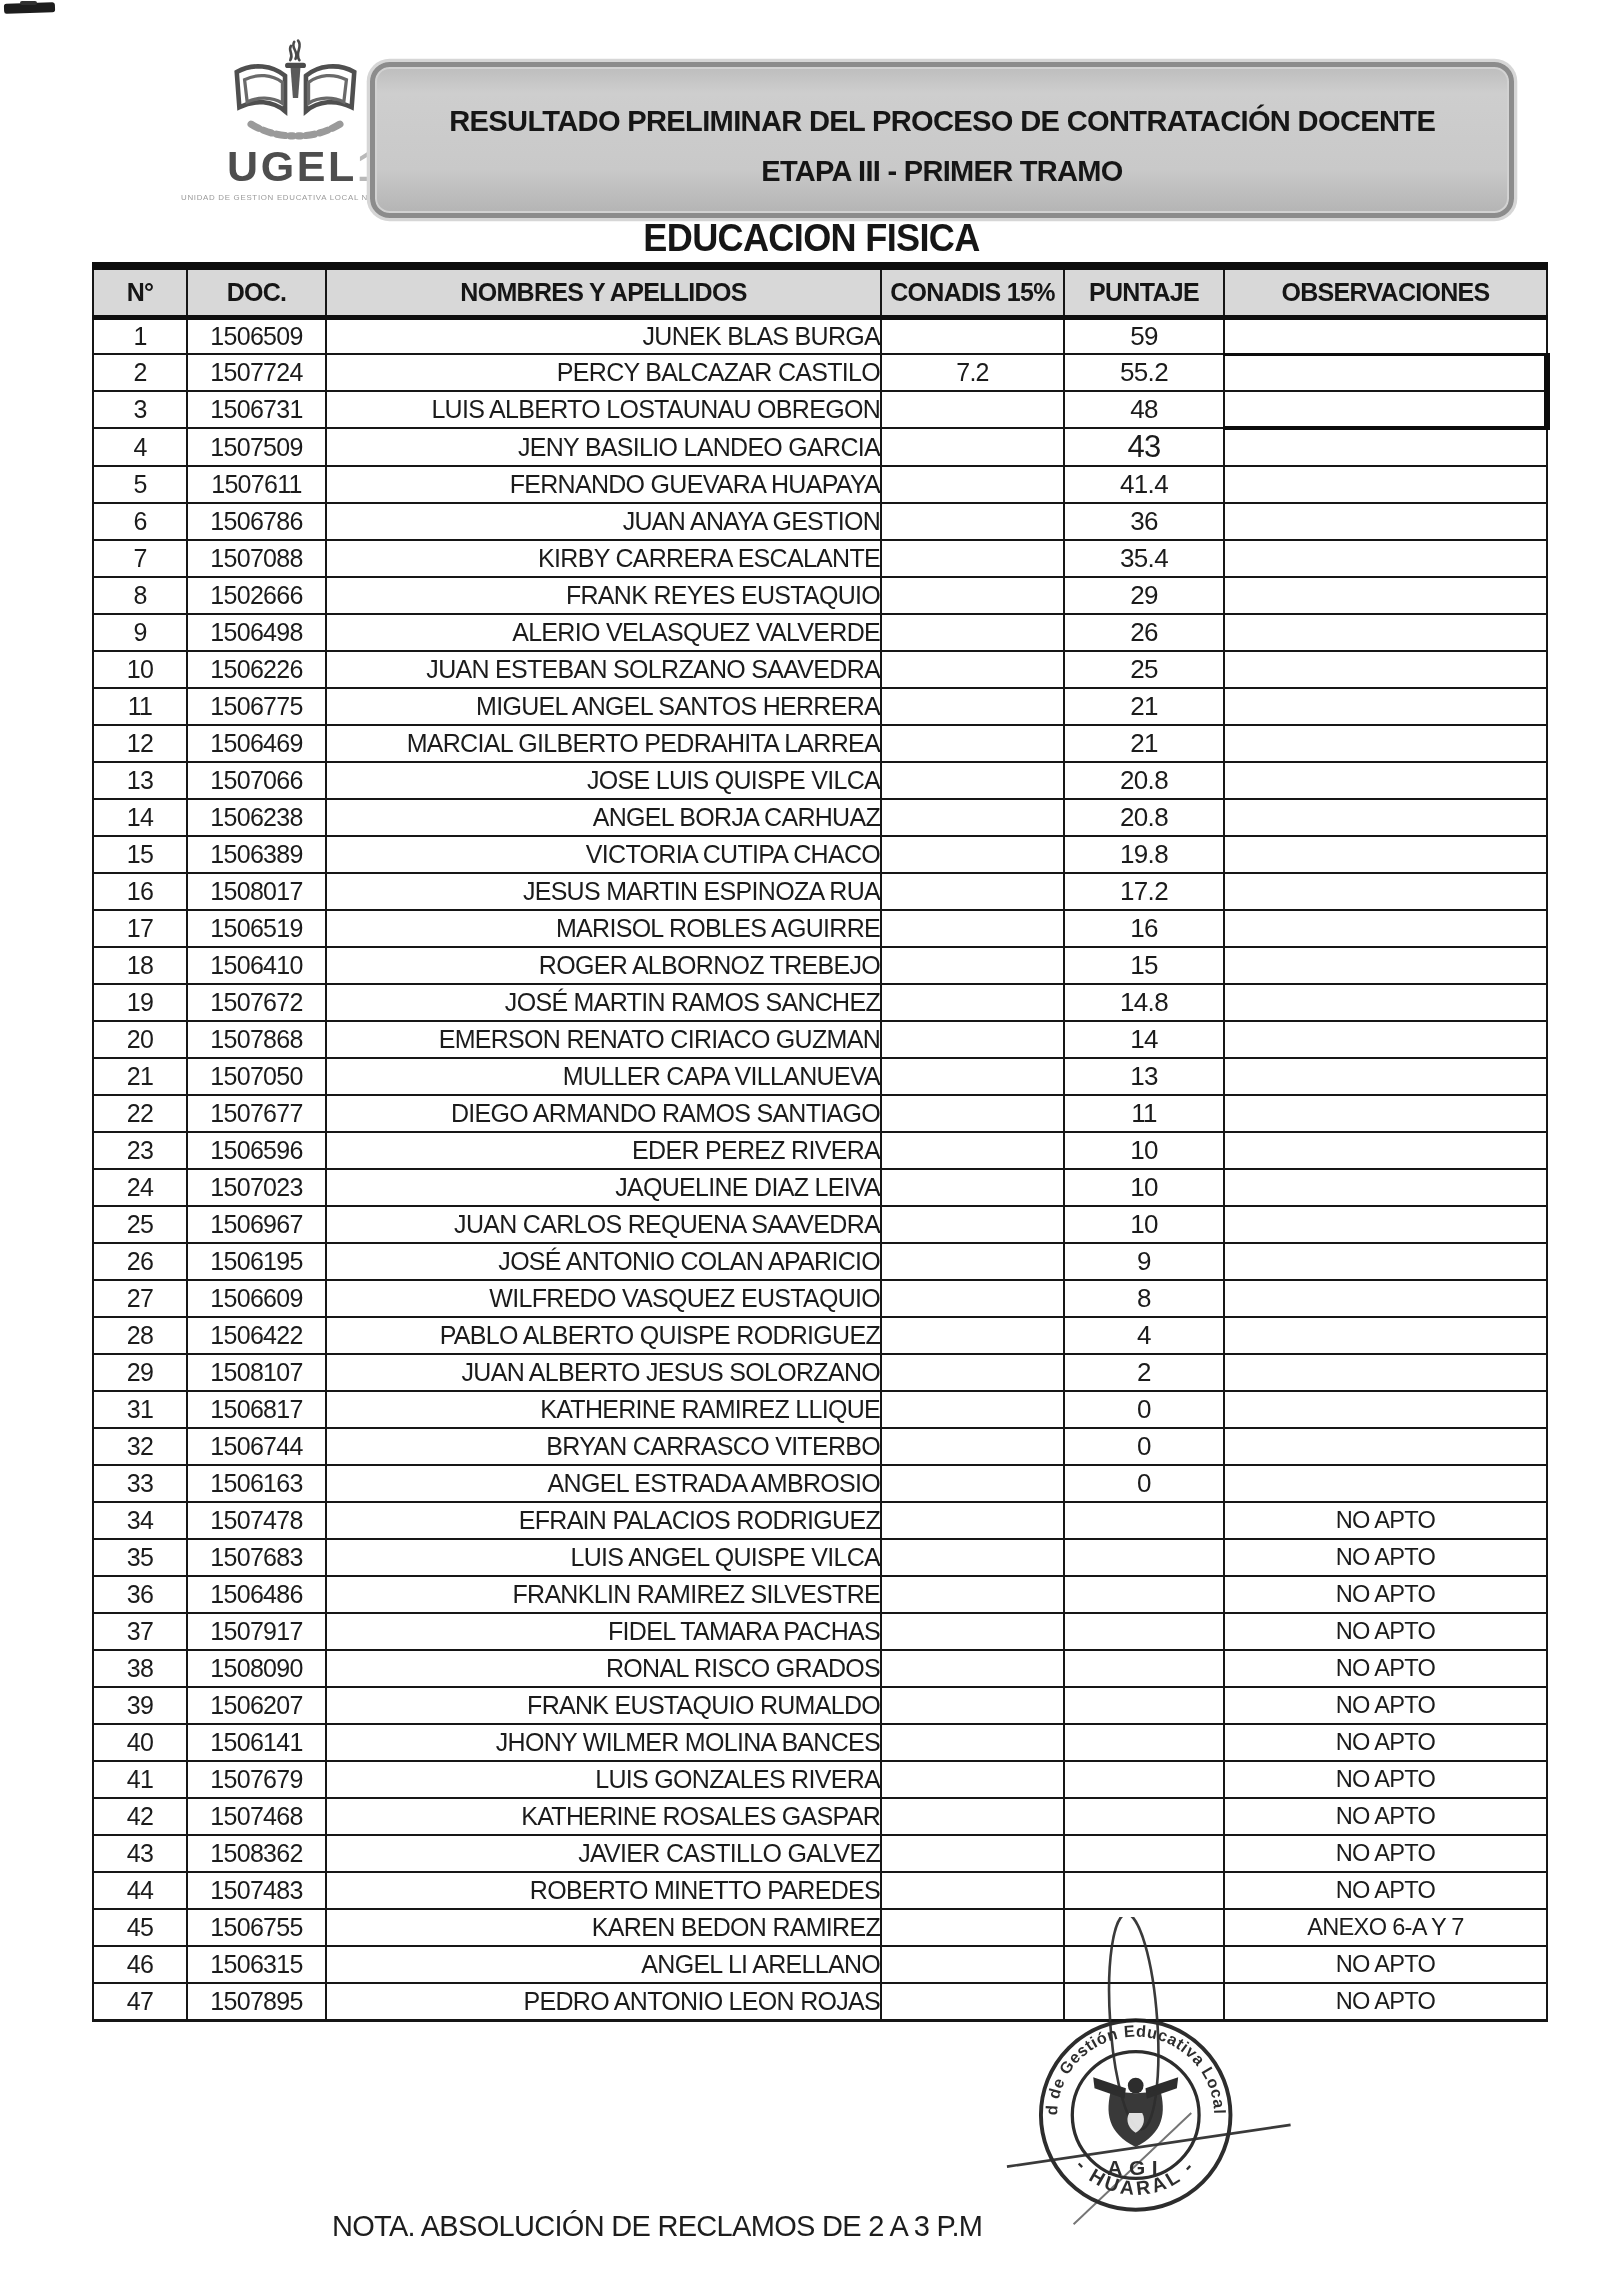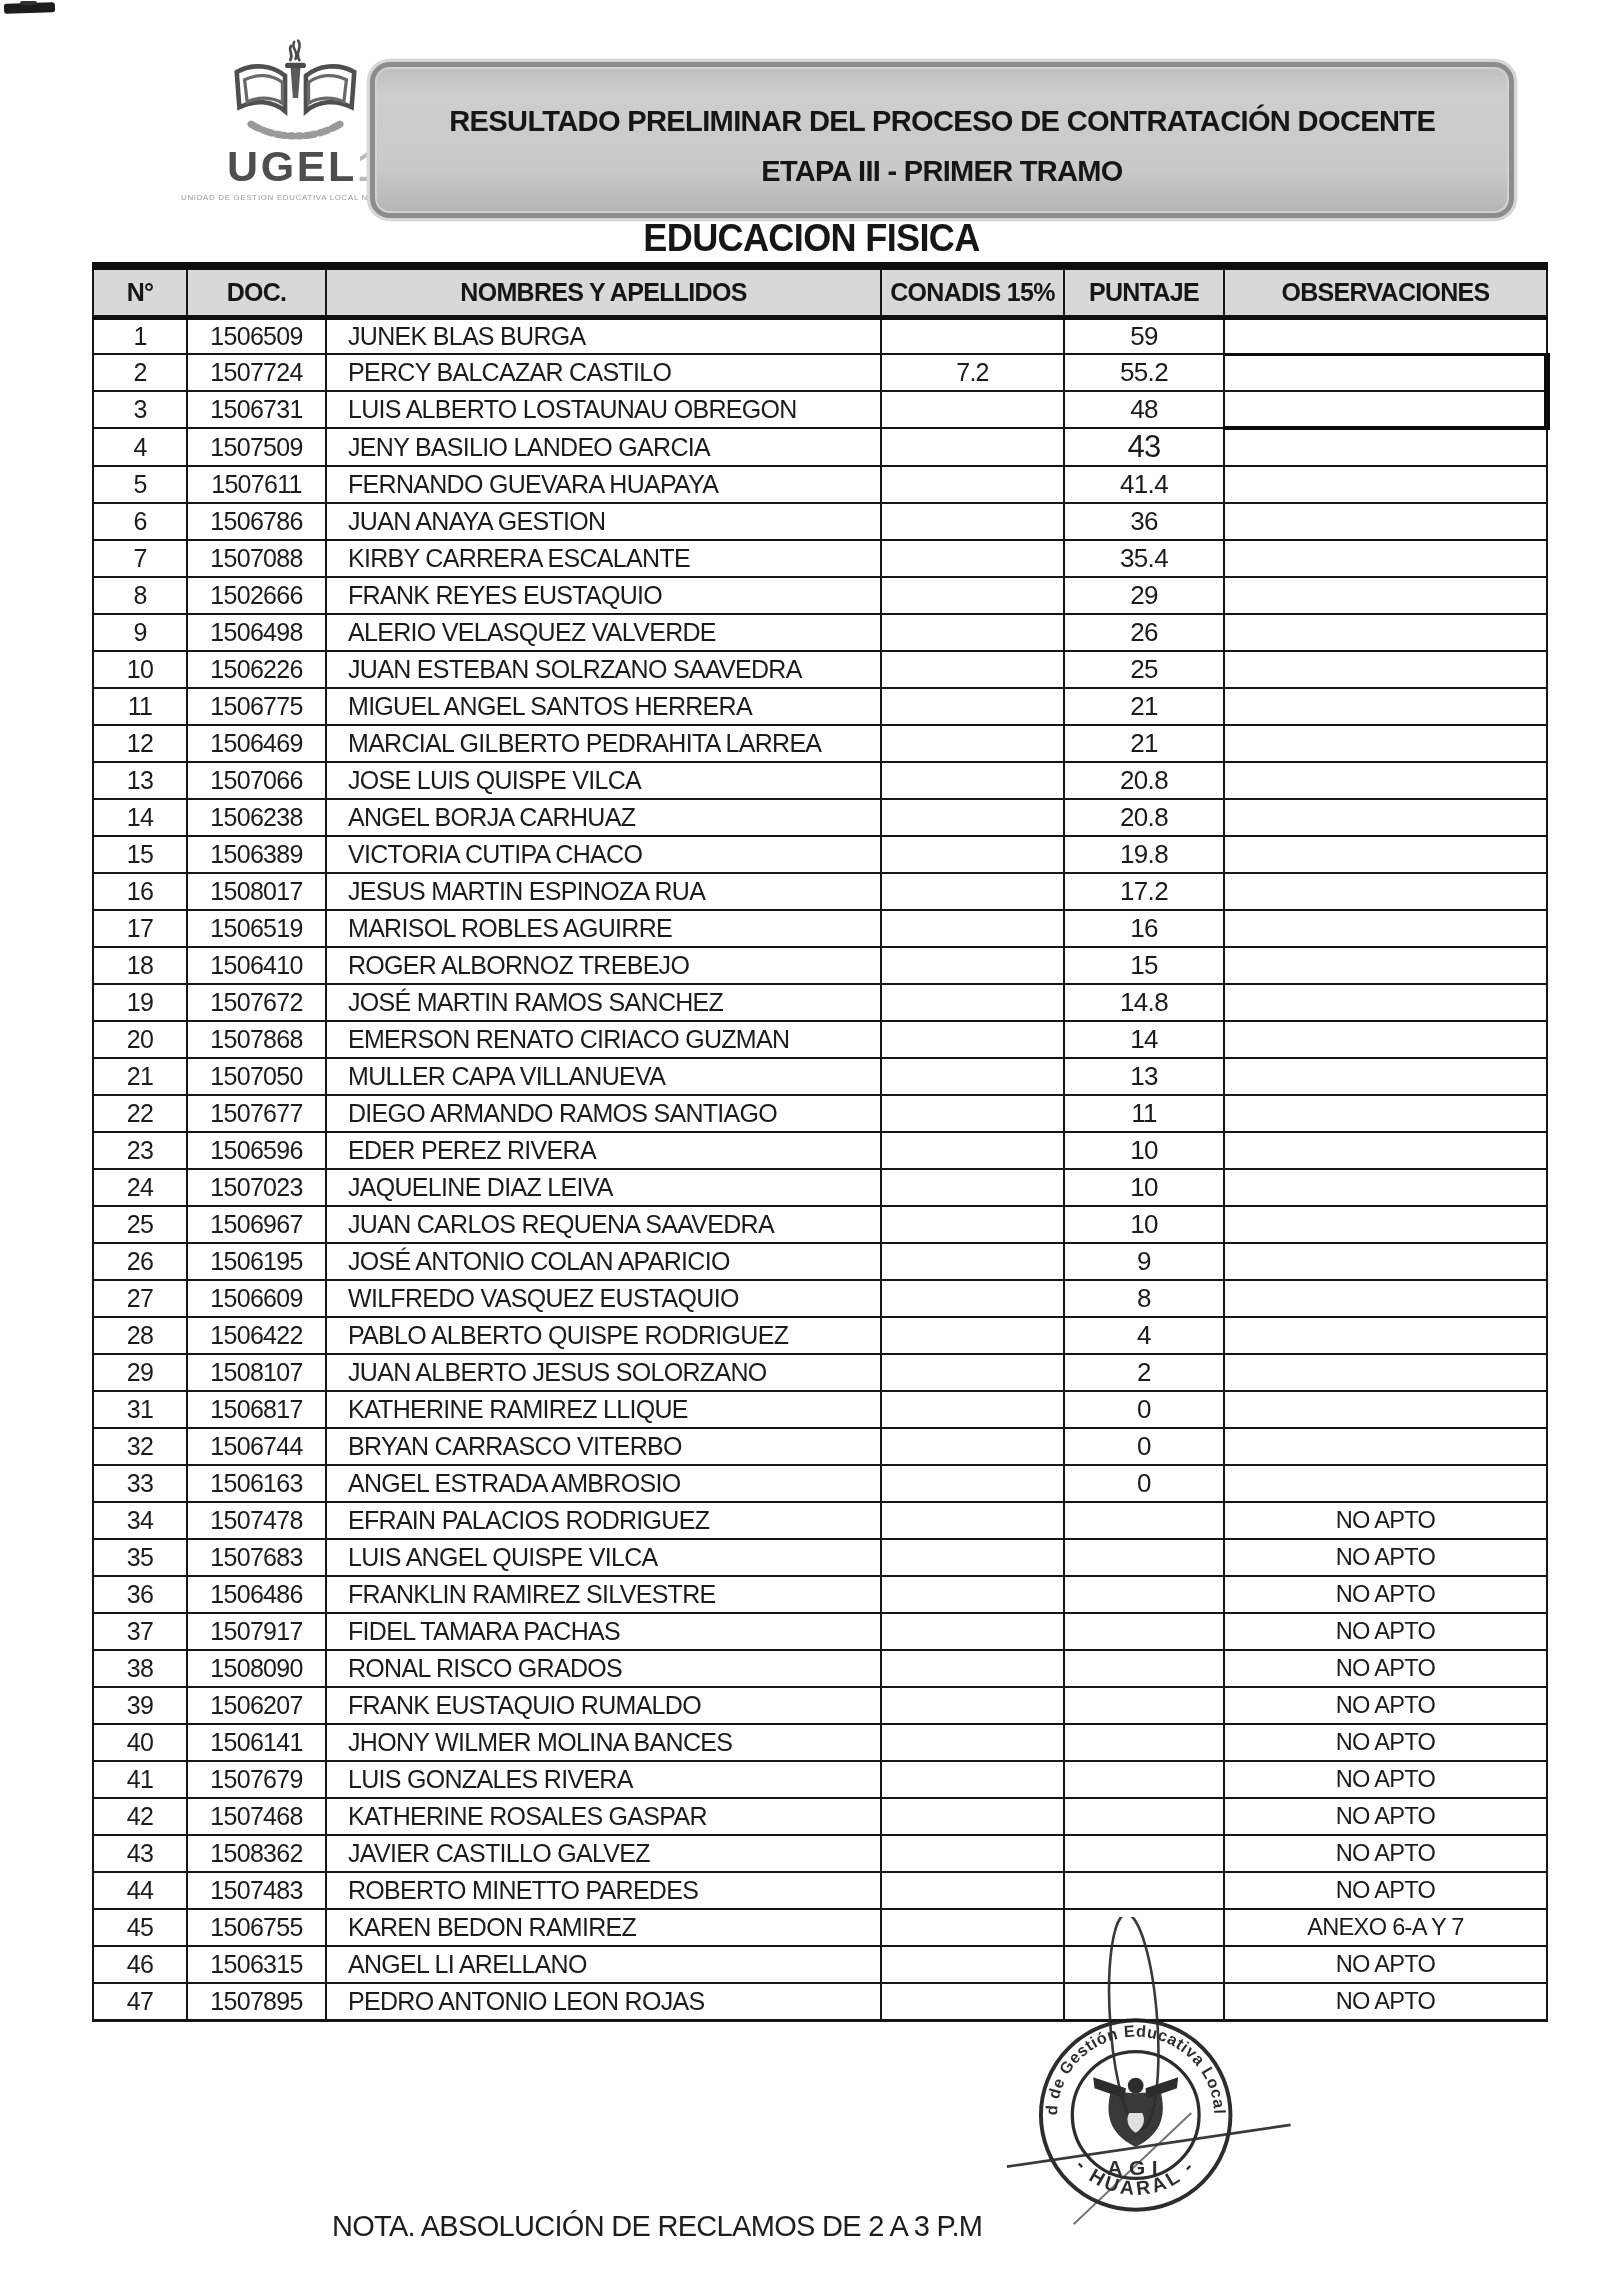--- a/index.html
+++ b/index.html
@@ -78,21 +78,21 @@
   .results-table td{
     height:37px;
     border-left:2px solid var(--ink);
     border-top:2.6px solid var(--ink);
     font-size:25px;letter-spacing:-0.7px;
     vertical-align:middle;text-align:center;
     white-space:nowrap;overflow:hidden;
     color:#1b1b1b;
   }
   .results-table td:first-child{border-left:none;}
-  .results-table td.col-name{text-align:left;padding-left:21px;transform-origin:left center;}
+  .results-table td.col-name{text-align:right;padding-left:21px;transform-origin:left center;}
   .results-table td.col-puntaje{font-size:26px;}
   .results-table tbody tr:nth-child(4) td.col-puntaje{font-size:31px;}
   .results-table td.col-obs{font-size:23.6px;margin-left:12px;}
   
   .results-table tbody tr:nth-child(2) td.col-obs,
   .results-table tbody tr:nth-child(3) td.col-obs{border-right:6.5px solid #0c0c0c;}
   .results-table tbody tr:nth-child(3) td.col-obs{border-bottom:4.6px solid #0c0c0c;}
   .results-table tbody tr:nth-child(2) td.col-obs{border-top:3.3px solid #0c0c0c;}
 
   .footer-note{

